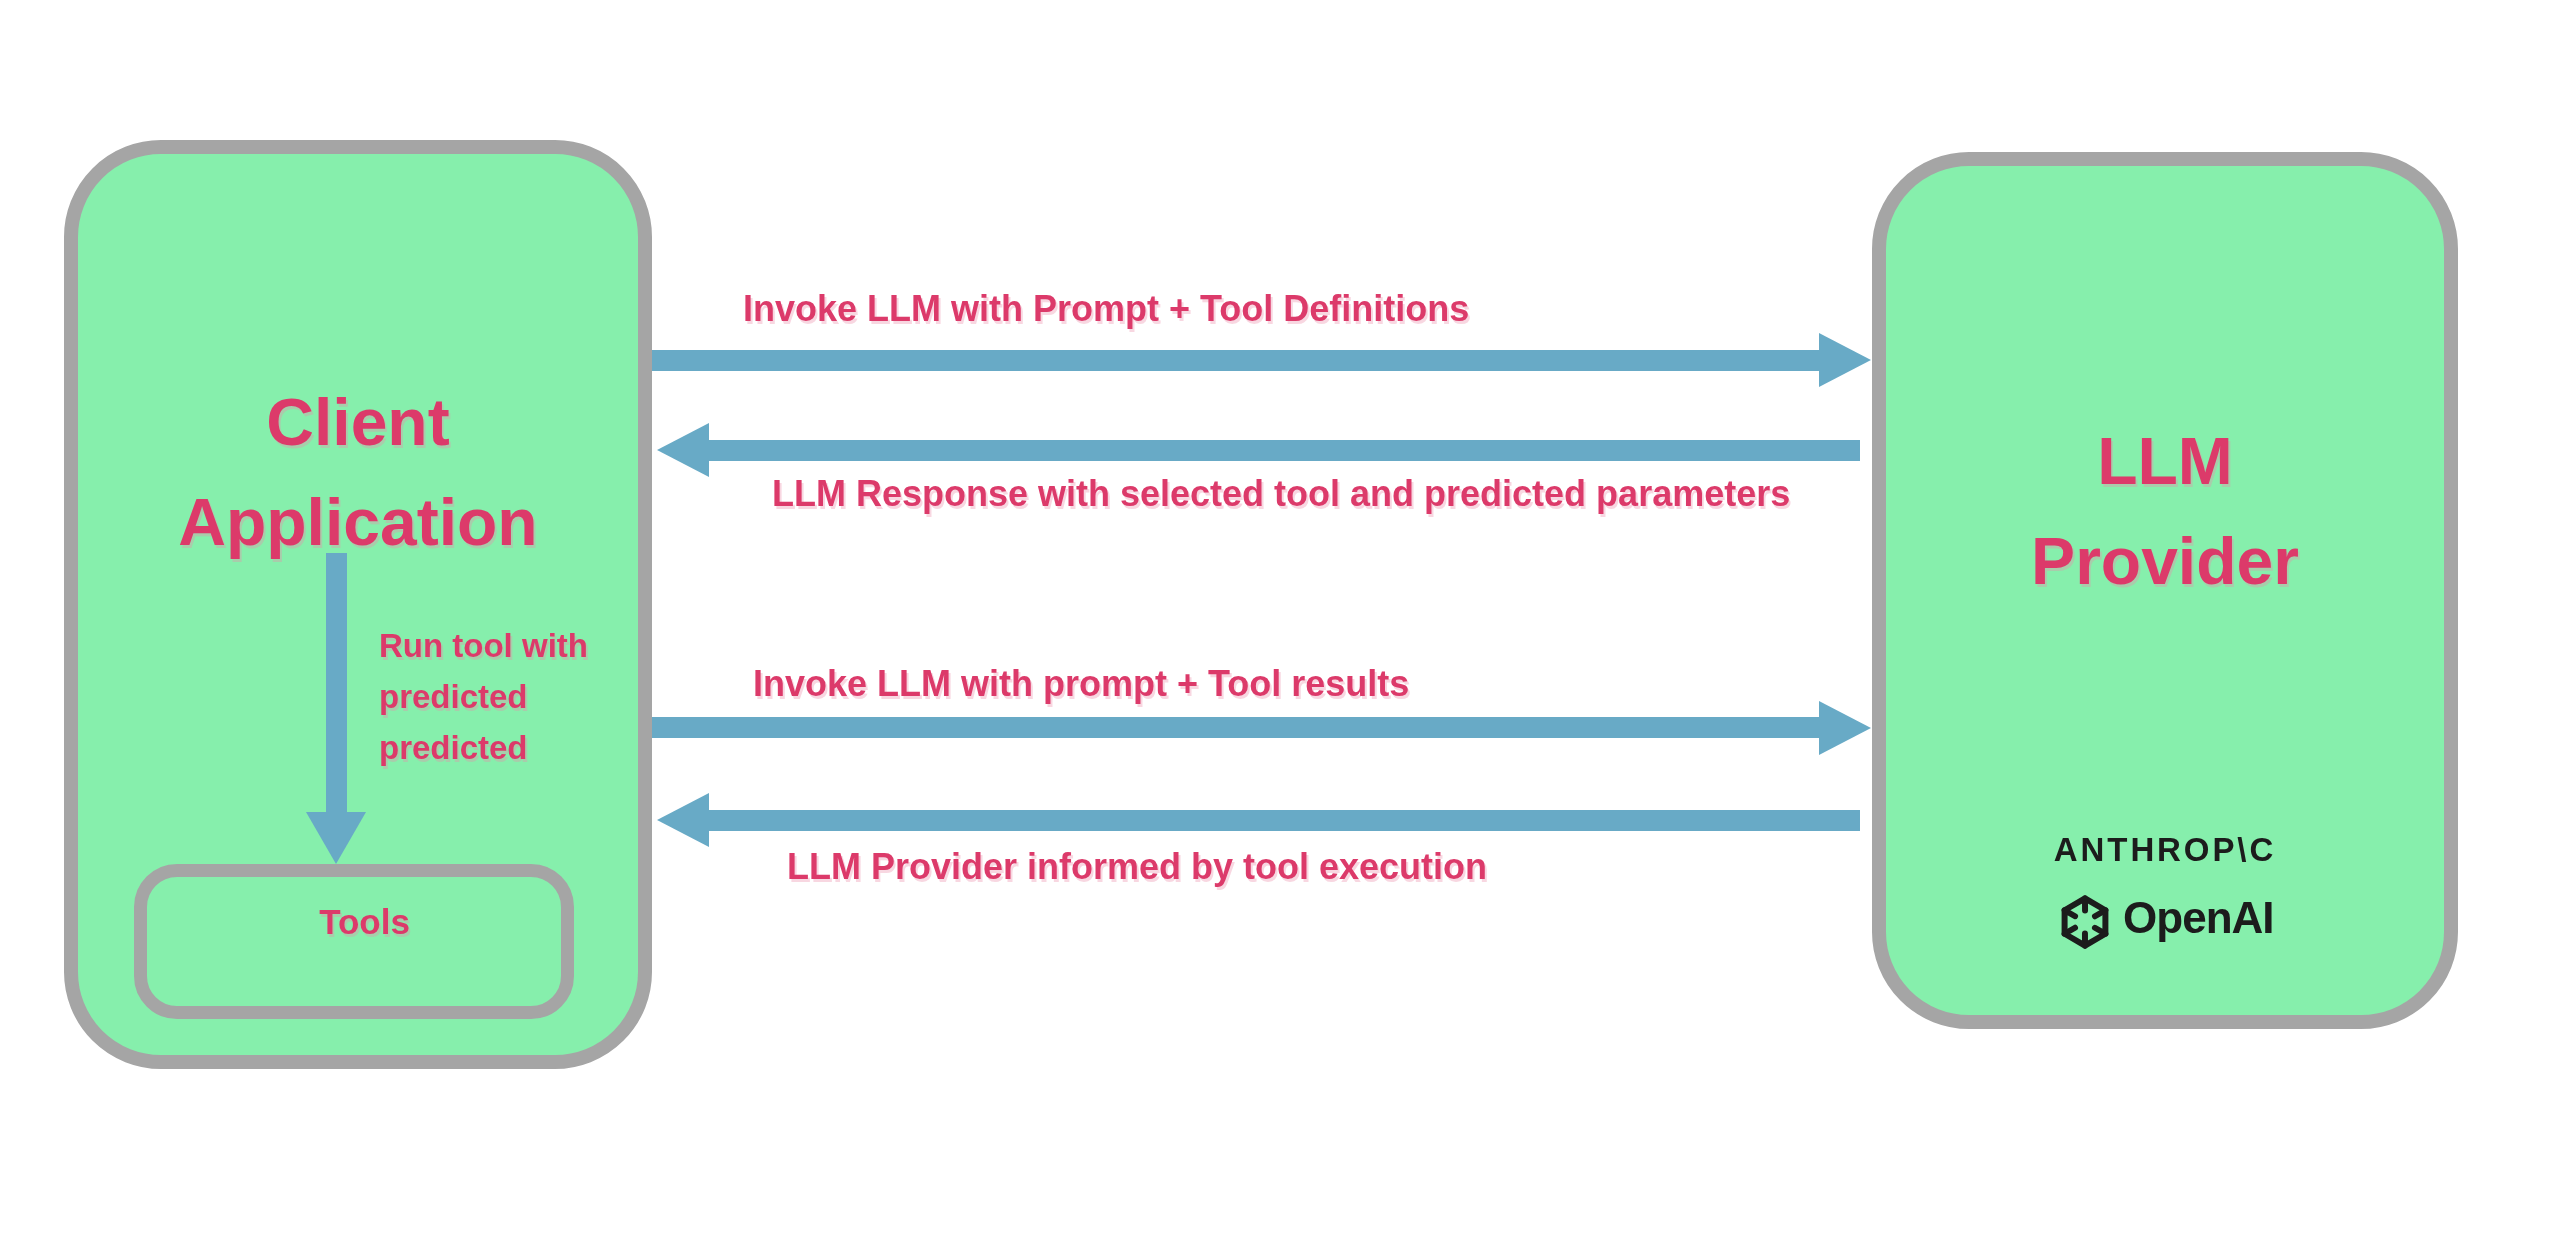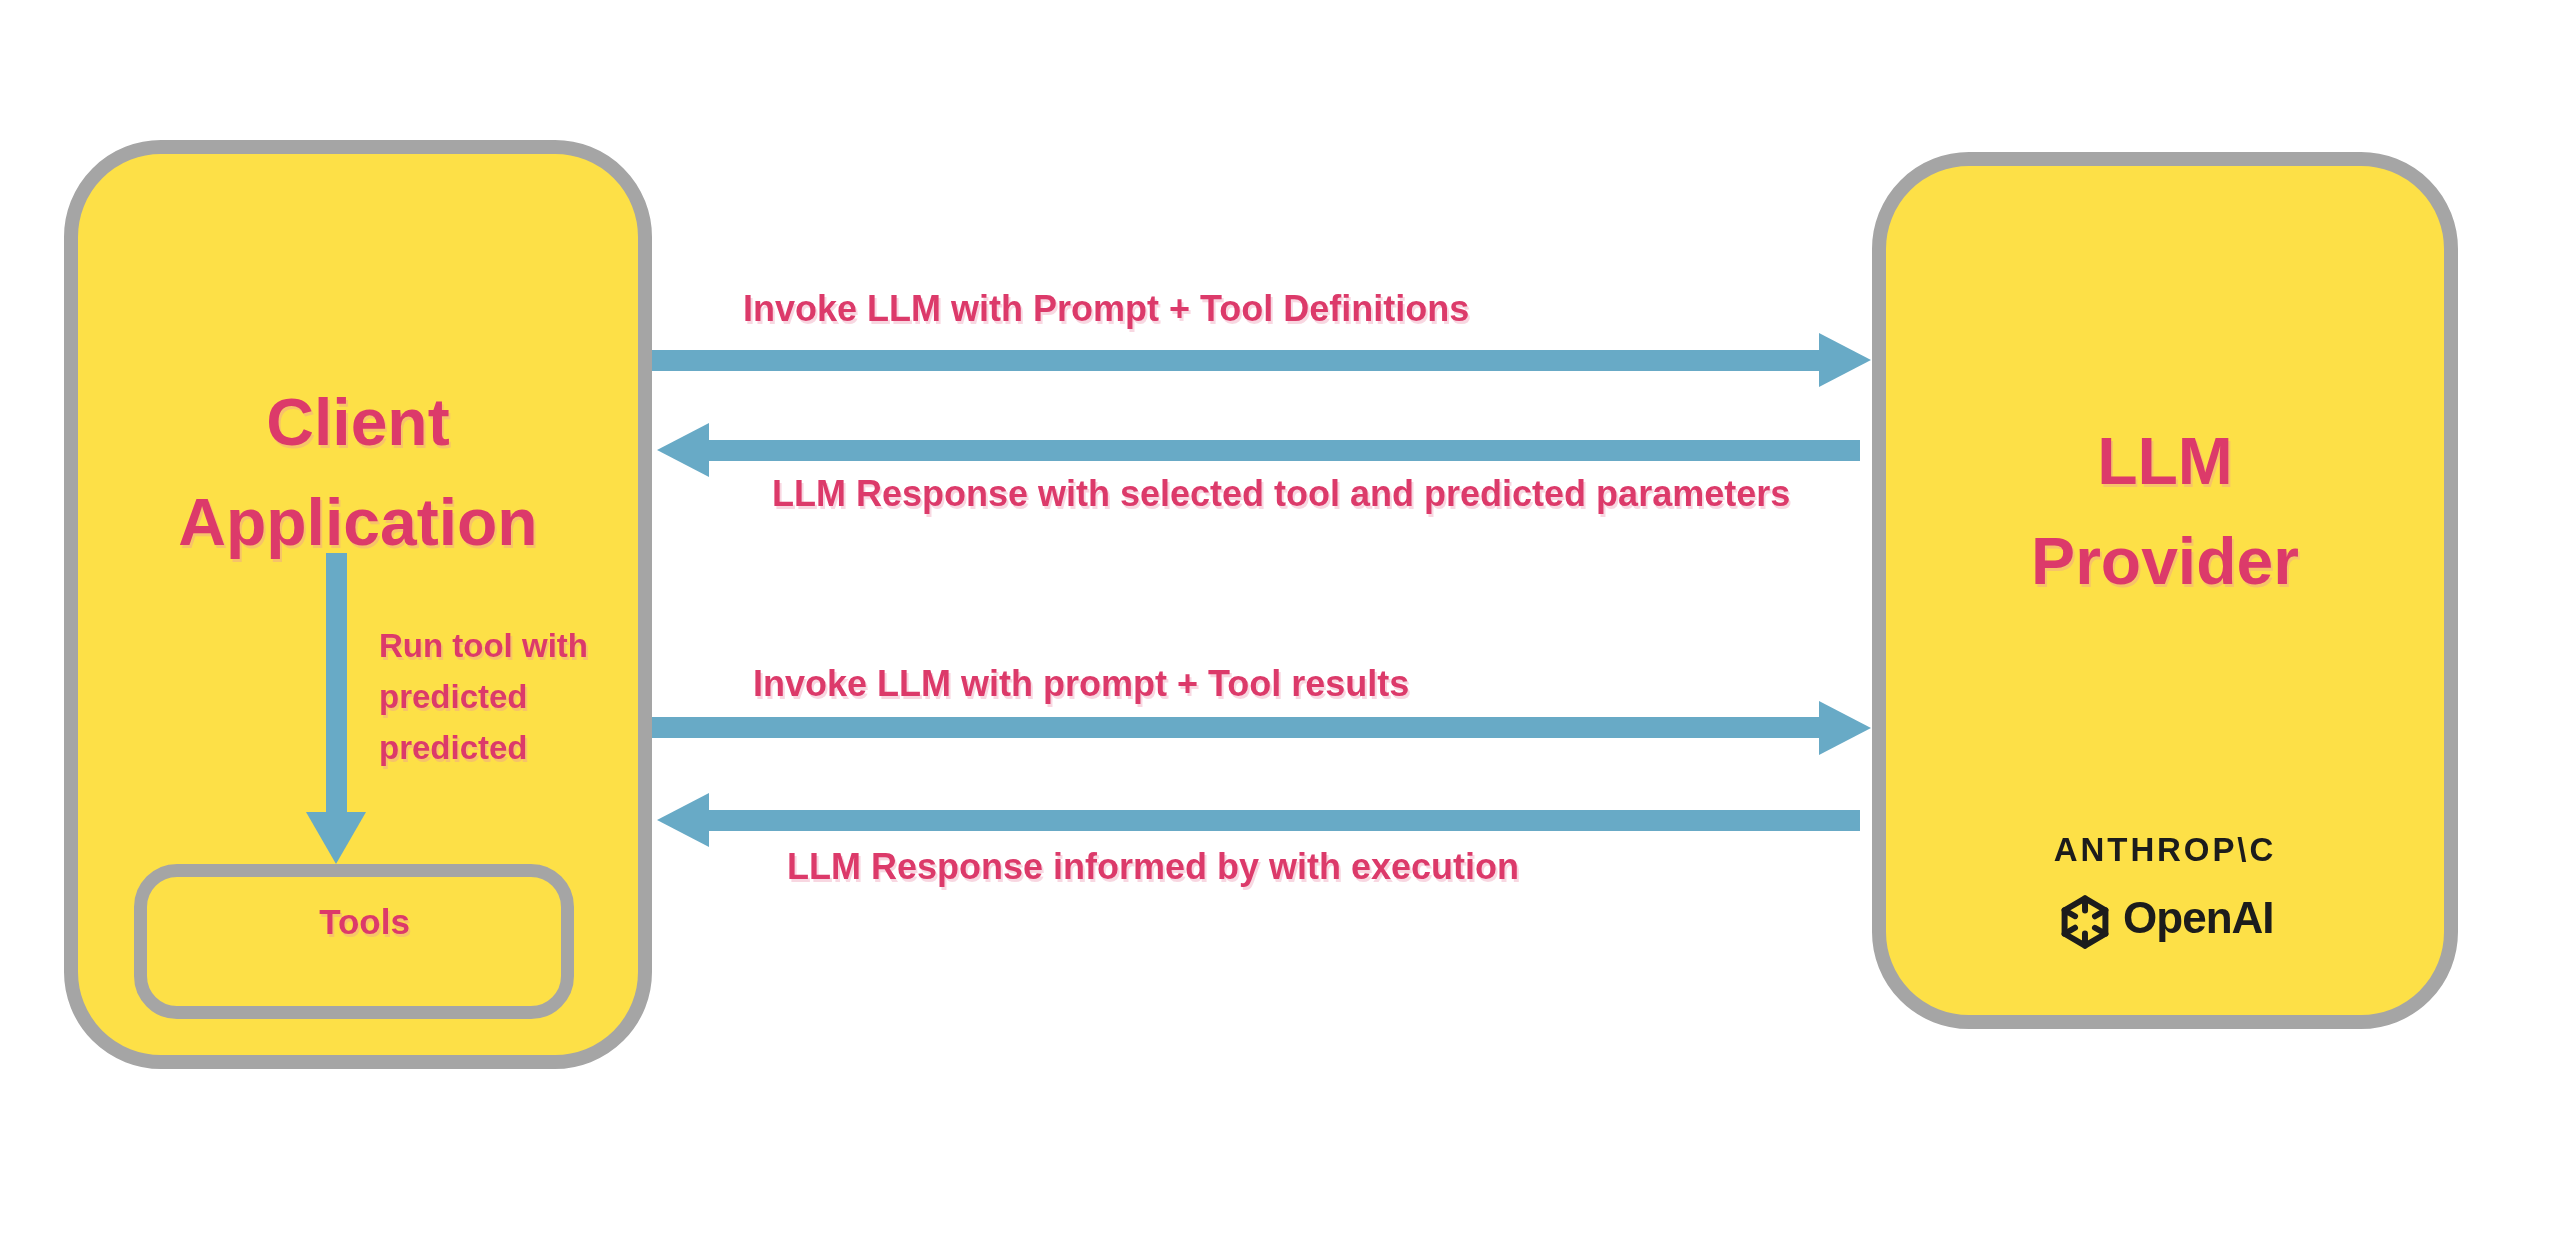--- a/index.html
+++ b/index.html
@@ -6,21 +6,21 @@
     --pink:#dc3a6a;
     --blue:#68aac6;
     --gray:#a5a5a5;
     --ink:#1c1c1c;
   }
   html,body{margin:0;padding:0;background:#ffffff;}
   .canvas{
     position:relative;width:2576px;height:1258px;background:#ffffff;overflow:hidden;
     font-family:"Liberation Sans","DejaVu Sans",sans-serif;
   }
-  .rbox{position:absolute;border:14.5px solid var(--gray);box-sizing:border-box;background:#fde047;border-radius:97px;padding-left:21px;}
+  .rbox{position:absolute;border:14.5px solid var(--gray);box-sizing:border-box;background:#86efac;border-radius:97px;padding-left:21px;}
   .client-box{left:64px;top:140px;width:588px;height:929px;}
   .provider-box{left:1872px;top:152px;width:586px;height:877px;}
   .tools-box{left:134px;top:864px;width:440px;height:155px;border-width:13.5px;border-radius:43px;}
 
   .pinktext{color:var(--pink);font-weight:700;text-shadow:1.9px 2.9px 0 rgba(235,140,168,0.35);}
   .title{position:absolute;text-align:center;font-size:66px;line-height:100px;}
   .client-title{left:64px;top:372px;width:588px;}
   .provider-title{left:1872px;top:411px;width:586px;text-align:center;}
 
   .run-note{position:absolute;left:379px;top:620px;width:246px;font-size:33px;line-height:51px;}
@@ -104,16 +104,16 @@
   <div class="head-l a2h"></div>
   <div class="h-shaft a2s"></div>
   <div class="alabel pinktext l2">LLM Response with selected tool and predicted parameters</div>
 
   <div class="h-shaft a3s"></div>
   <div class="head-r a3h"></div>
   <div class="alabel pinktext l3">Invoke LLM with prompt + Tool results</div>
 
   <div class="head-l a4h"></div>
   <div class="h-shaft a4s"></div>
-  <div class="alabel pinktext l4">LLM Response informed by with execution</div>
+  <div class="alabel pinktext l4">LLM Provider informed by tool execution</div>
 
 </div>
 
 
 </body></html>

